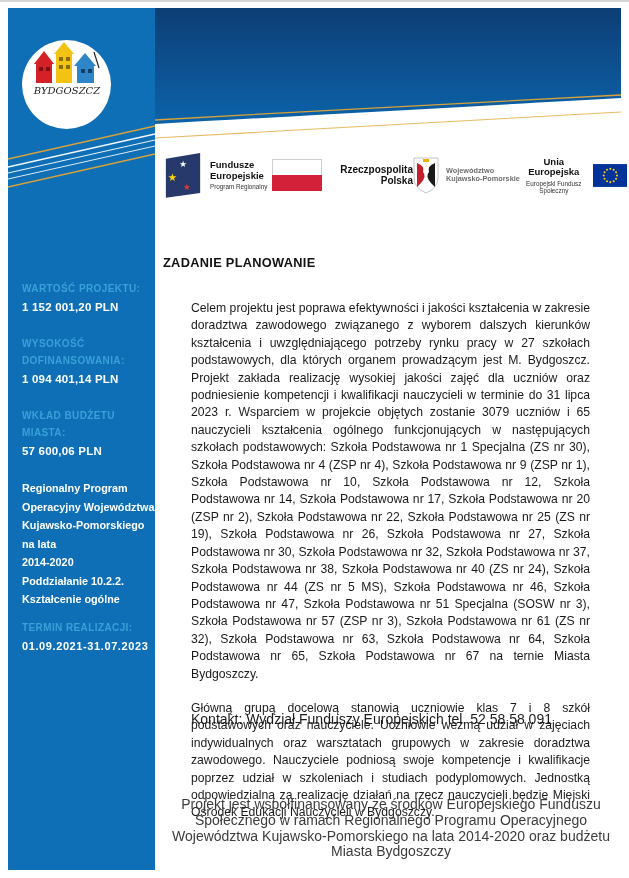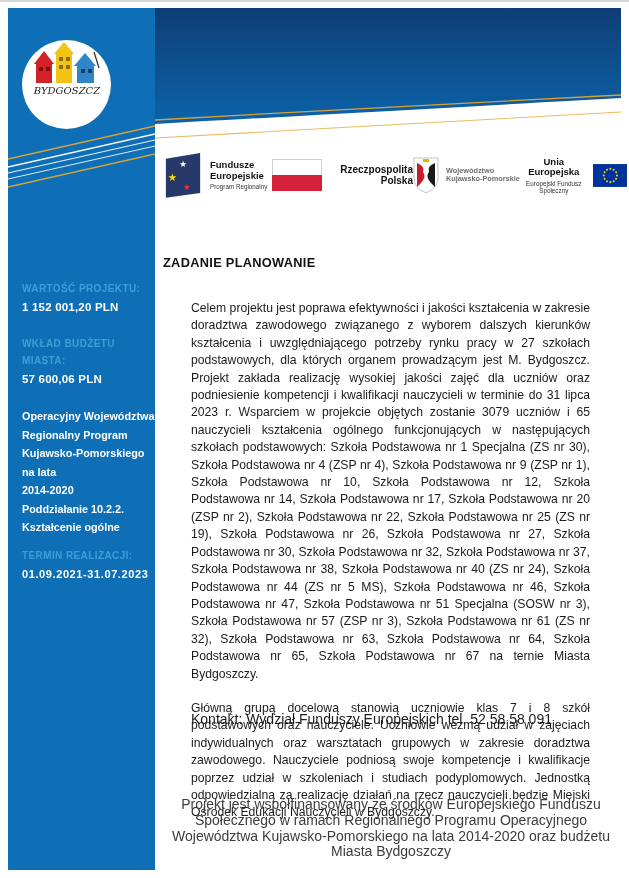--- a/index.html
+++ b/index.html
@@ -82,26 +82,30 @@
       <line x1="0" y1="65" x2="147" y2="32" stroke="#ffffff" stroke-width="1" opacity="0.85"></line>
       <line x1="0" y1="73" x2="147" y2="40" stroke="#d7a13b" stroke-width="1.3"></line>
     </svg>
 
     <div class="side-text">
       <div class="side-block">
         <div class="side-label">WARTOŚĆ PROJEKTU:</div>
         <div class="side-value">1 152 001,20 PLN</div>
       </div>
       <div class="side-block">
+        <div class="side-label">WYSOKOŚĆ DOFINANSOWANIA:</div>
+        <div class="side-value">1 094 401,14 PLN</div>
+      </div>
+      <div class="side-block">
         <div class="side-label">WKŁAD BUDŻETU MIASTA:</div>
         <div class="side-value">57 600,06 PLN</div>
       </div>
       <div class="side-program">
+        <div>Regionalny Program</div>
         <div>Operacyjny Województwa</div>
-        <div>Regionalny Program</div>
         <div>Kujawsko-Pomorskiego na lata</div>
         <div>2014-2020</div>
         <div>Poddziałanie 10.2.2.</div>
         <div>Kształcenie ogólne</div>
       </div>
       <div class="side-term">
         <div class="side-label">TERMIN REALIZACJI:</div>
         <div class="side-value">01.09.2021-31.07.2023</div>
       </div>
     </div>

